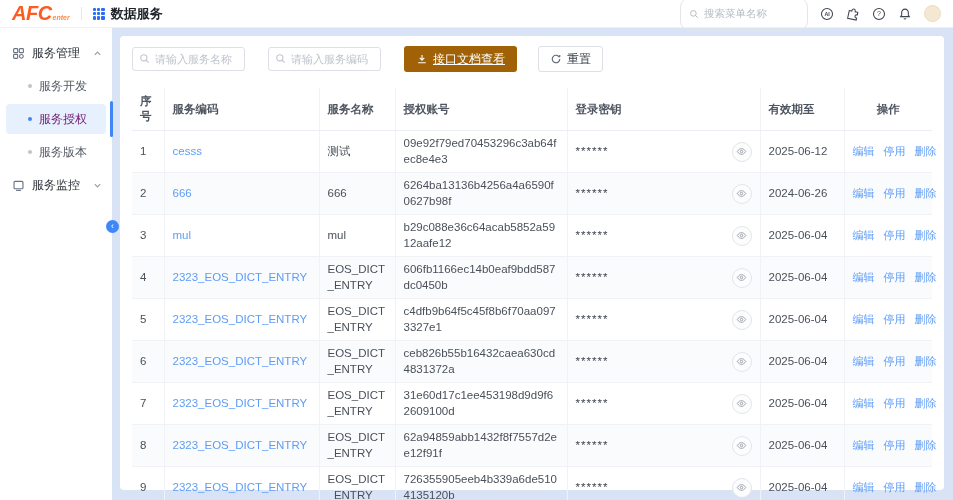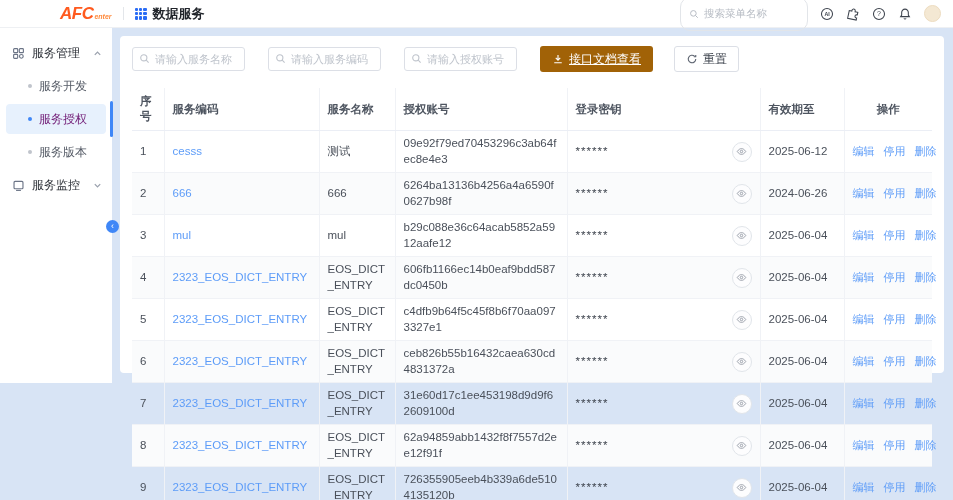--- a/index.html
+++ b/index.html
@@ -2,34 +2,34 @@
 <html><head>
 <meta charset="utf-8">
 <style>
   * { margin:0; padding:0; box-sizing:border-box; }
   html,body { width:953px; height:500px; overflow:hidden; }
   body { font-family:"Liberation Sans","DejaVu Sans",sans-serif; background:#d8e4f5; font-size:12px; color:#333; }
 
   
   .topbar { height:28px; background:#fff; display:flex; align-items:center; padding:0 12px; border-bottom:1px solid #eef0f3; }
   .logo { display:flex; align-items:baseline; font-style:italic; }
-  .logo-main { font-size:17px; font-weight:800; color:#ff5a1f; letter-spacing:-0.5px;margin-left:48px; }
+  .logo-main { font-size:20px; font-weight:800; color:#ff5a1f; letter-spacing:-0.5px; }
   .logo-sub { font-size:7px; font-weight:700; color:#ff8a3c; margin-left:1px; }
   .topbar-divider { width:1px; height:13px; background:#e3e6ea; margin:0 11px; }
   .grid-icon { width:12px; height:12px; display:grid; grid-template-columns:repeat(3,1fr); gap:1px; margin-right:6px; }
   .grid-icon i { background:#2a6cf5; border-radius:1px; }
   .app-title { font-size:13px; font-weight:700; color:#1f2329; }
   .topbar-right { margin-left:auto; display:flex; align-items:center; gap:12px; }
   .menu-search { display:flex; align-items:center; gap:5px; width:128px; height:19px; border:1px solid #e2e5e9; border-radius:10px; padding:16px 8px; color:#b7bcc4; }
   .menu-search span { font-size:10.5px; }
   .tb-icon { width:14px; height:14px; display:block; }
   .avatar { width:17px; height:17px; border-radius:50%; background:#f4e8d3; border:1px solid #eddcc0; }
 
   
-  .shell { display:flex; height:355px; }
+  .shell { display:flex; height:472px; }
   .sidebar { width:112px; background:#fff; position:relative; padding-top:10px; flex:none; }
   .main { flex:1; padding:8px 9px 10px 8px; min-width:0; }
 
   
   .side-group { display:flex; align-items:center; height:30px; padding:0 10px 0 12px; font-size:12px; color:#2b2f36; cursor:pointer; }
   .side-group .gicon { width:13px; height:13px; margin-right:7px; flex:none; }
   .side-group .chev { margin-left:auto; width:9px; height:9px; }
   .side-item { position:relative; display:flex; align-items:center; height:30px; margin:3px 6px; padding-left:22px; border-radius:4px; font-size:12px; color:#555b66; cursor:pointer; }
   .side-item .dot { width:4px; height:4px; border-radius:50%; background:#c0c4cc; margin-right:7px; }
   .side-item.active { background:#e7f1fd; color:#701a75; }
@@ -171,27 +171,20 @@
               <path d="M10.5 10.5 L14 14"></path>
             </svg>
           <input placeholder="请输入服务名称" style="">
         </div>
         <div class="f-input">
           <svg class="mag" viewBox="0 0 16 16" fill="none" stroke="#bfc4cc" stroke-width="1.6">
               <circle cx="7" cy="7" r="4.5"></circle>
               <path d="M10.5 10.5 L14 14"></path>
             </svg>
           <input placeholder="请输入服务编码" style="">
-        </div>
-        <div class="f-input">
-          <svg class="mag" viewBox="0 0 16 16" fill="none" stroke="#bfc4cc" stroke-width="1.6">
-              <circle cx="7" cy="7" r="4.5"></circle>
-              <path d="M10.5 10.5 L14 14"></path>
-            </svg>
-          <input placeholder="请输入授权账号" style="">
         </div>
         <button class="btn btn-primary">
           <svg viewBox="0 0 16 16" fill="none" stroke="#fff" stroke-width="1.5">
               <path d="M8 2.5 v6.5 M5 6.5 l3 3 3-3 M3 13 h10"></path>
             </svg>
           <span>接口文档查看</span>
         </button>
         <button class="btn btn-plain">
           <svg viewBox="0 0 16 16" fill="none" stroke="#5f6672" stroke-width="1.5">
               <path d="M13 8 a5 5 0 1 1 -1.6 -3.7"></path>

